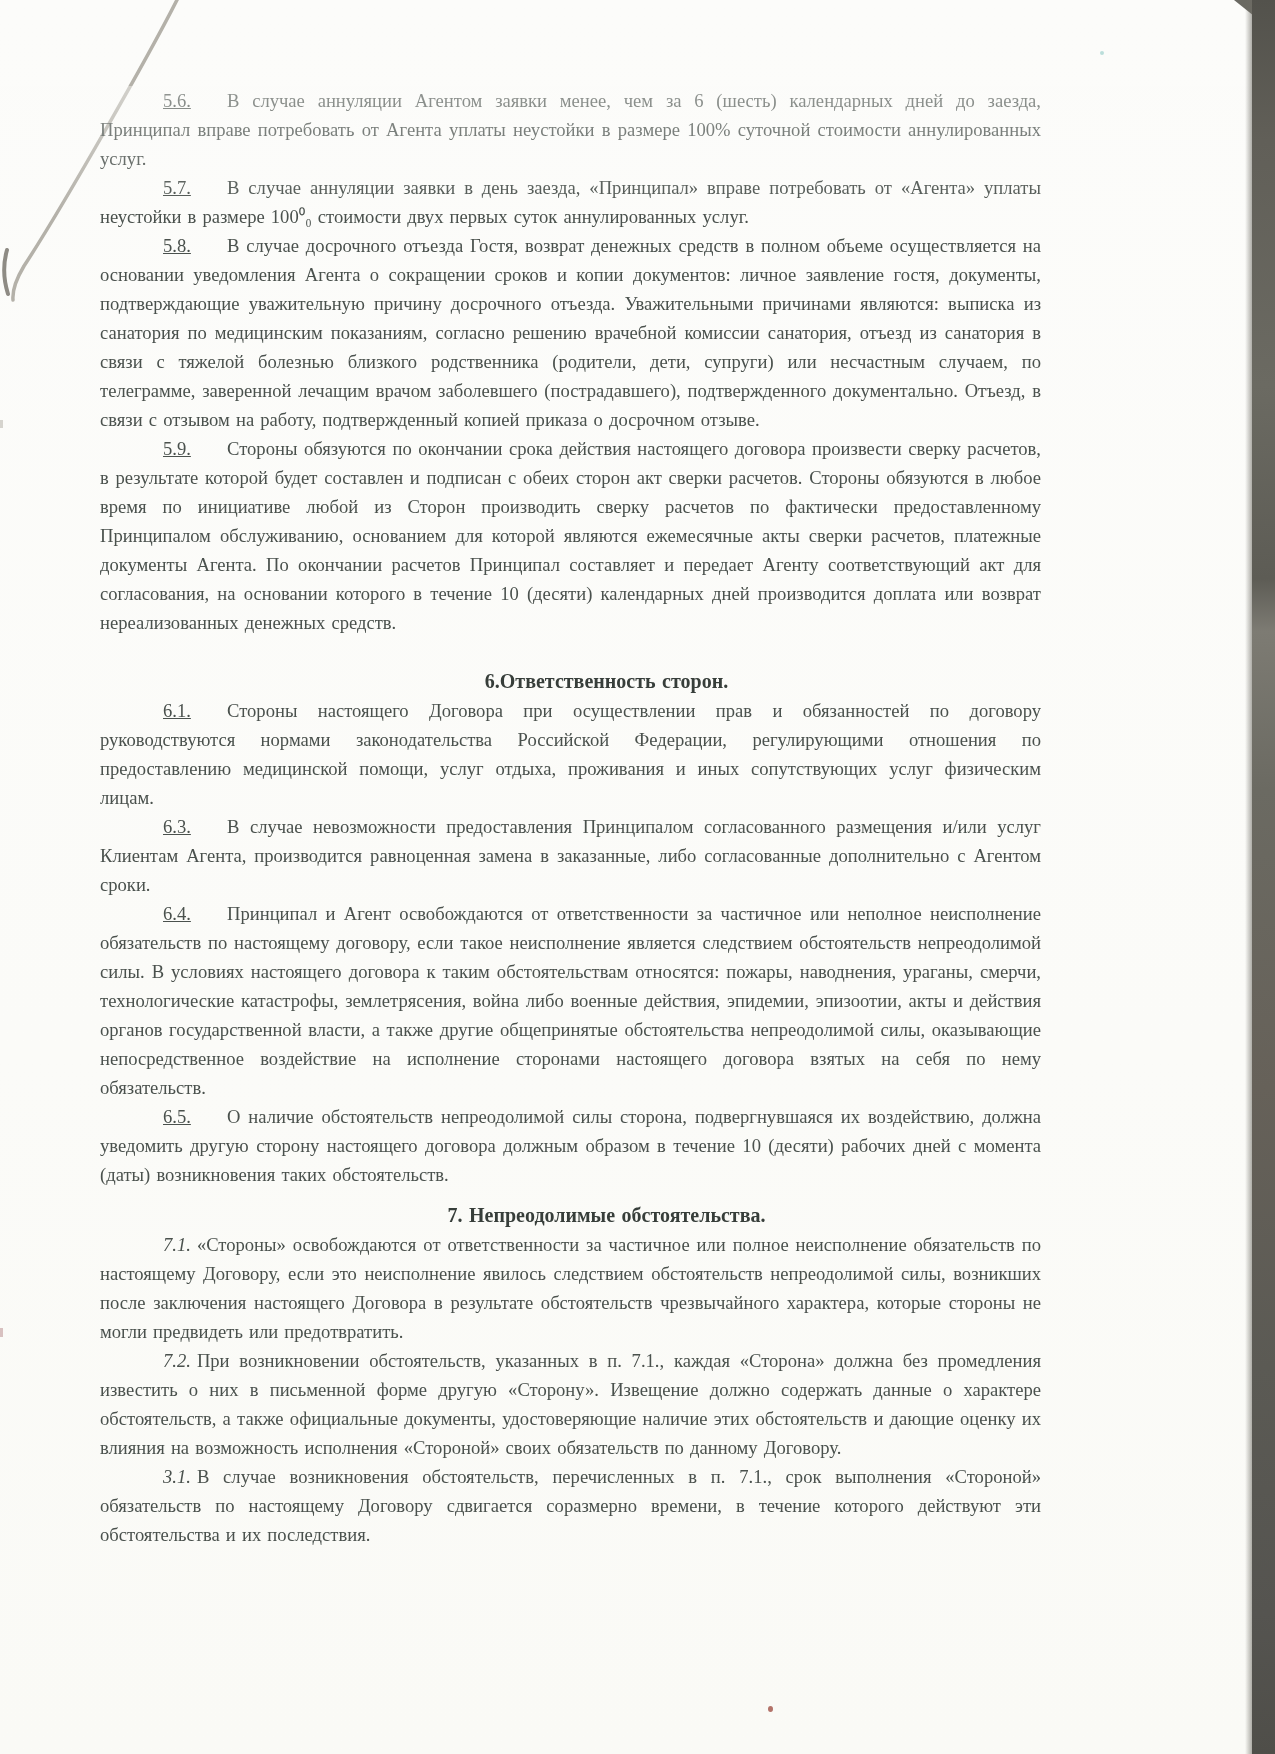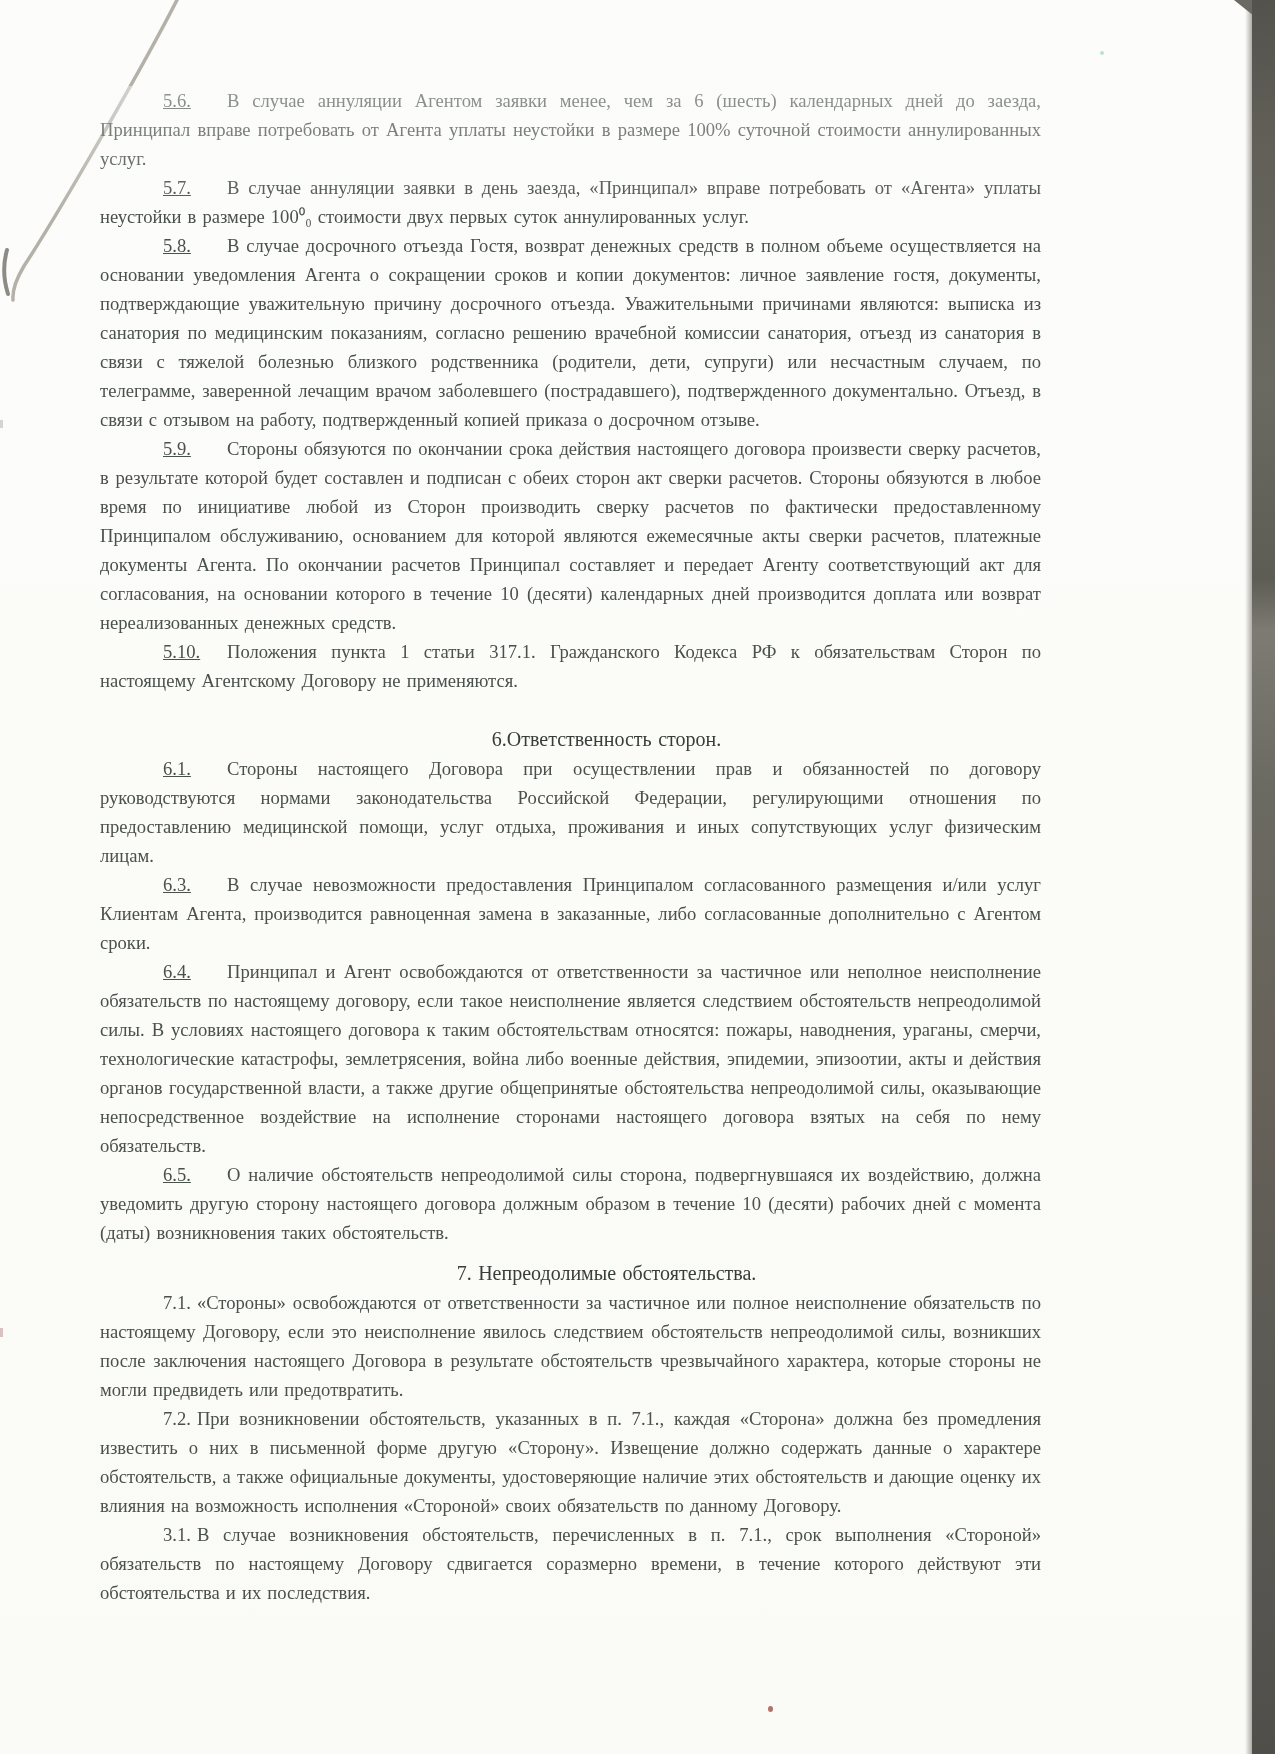--- a/index.html
+++ b/index.html
@@ -20,25 +20,25 @@
     left: 100px; top: 86px;
     width: 941px;
     color: #4a514d;
     font-size: 18.6px;
     line-height: 29px;
     text-align: justify;
     word-spacing: 1.5px;
   }
   .content p { margin: 0; text-indent: 63px; }
   .num { display: inline-block; min-width: 64px; text-indent: 0; text-decoration: underline; }
-  .num-inline { margin-right: 6px; }
+  .num-inline { margin-right: 6px; font-style: italic; }
   .content h2 {
     font-size: 20px;
     line-height: 29px;
-    font-weight: normal;
+    font-weight: bold;
     color: #373e3a;
     text-align: center;
     text-indent: 0;
     padding-left: 72px;
     margin: 0;
   }
   .content h2.sec6 { margin-top: 30px; }
   .content h2.sec7 { margin-top: 12px; }
   
   .fade-top {
@@ -87,21 +87,20 @@
   <div class="content">
 
     <p><span class="num">5.6.</span><span>В случае аннуляции Агентом заявки менее, чем за 6 (шесть) календарных дней до заезда, Принципал вправе потребовать от Агента уплаты неустойки в размере 100% суточной стоимости аннулированных услуг.</span></p>
 
     <p><span class="num">5.7.</span><span>В случае аннуляции заявки в день заезда, «Принципал» вправе потребовать от «Агента» уплаты неустойки в размере 100⁰₀ стоимости двух первых суток аннулированных услуг.</span></p>
 
     <p><span class="num">5.8.</span><span>В случае досрочного отъезда Гостя, возврат денежных средств в полном объеме осуществляется на основании уведомления Агента о сокращении сроков и копии документов: личное заявление гостя, документы, подтверждающие уважительную причину досрочного отъезда. Уважительными причинами являются: выписка из санатория по медицинским показаниям, согласно решению врачебной комиссии санатория, отъезд из санатория в связи с тяжелой болезнью близкого родственника (родители, дети, супруги) или несчастным случаем, по телеграмме, заверенной лечащим врачом заболевшего (пострадавшего), подтвержденного документально. Отъезд, в связи с отзывом на работу, подтвержденный копией приказа о досрочном отзыве.</span></p>
 
     <p><span class="num">5.9.</span><span>Стороны обязуются по окончании срока действия настоящего договора произвести сверку расчетов, в результате которой будет составлен и подписан с обеих сторон акт сверки расчетов.  Стороны обязуются в любое время по инициативе любой из Сторон производить сверку расчетов по фактически предоставленному Принципалом обслуживанию, основанием для которой являются ежемесячные акты сверки расчетов, платежные документы Агента. По окончании расчетов Принципал составляет и передает Агенту соответствующий акт для согласования, на основании которого в течение 10 (десяти) календарных дней производится доплата или возврат нереализованных денежных средств.</span></p>
 
-    <p><span class="num">5.10.</span><span>Положения пункта 1 статьи 317.1. Гражданского Кодекса РФ к обязательствам Сторон по настоящему Агентскому Договору не применяются.</span></p>
 
     <h2 class="sec6">6.Ответственность сторон.</h2>
 
     <p><span class="num">6.1.</span><span>Стороны настоящего Договора при осуществлении прав и обязанностей по договору руководствуются нормами законодательства Российской Федерации, регулирующими отношения по предоставлению медицинской помощи, услуг отдыха, проживания и иных сопутствующих услуг физическим лицам.</span></p>
 
 
     <p><span class="num">6.3.</span><span>В случае невозможности предоставления Принципалом согласованного размещения и/или услуг Клиентам  Агента, производится равноценная замена в заказанные, либо согласованные дополнительно с Агентом сроки.</span></p>
 
     <p><span class="num">6.4.</span><span>Принципал и Агент освобождаются от ответственности за частичное или неполное неисполнение обязательств по настоящему договору, если такое неисполнение является следствием обстоятельств непреодолимой силы. В условиях настоящего договора к таким обстоятельствам относятся: пожары, наводнения, ураганы, смерчи, технологические катастрофы, землетрясения, война либо военные действия, эпидемии, эпизоотии, акты и действия органов государственной власти, а также другие общепринятые обстоятельства непреодолимой силы, оказывающие непосредственное воздействие на исполнение сторонами настоящего договора взятых на себя по нему обязательств.</span></p>
 

